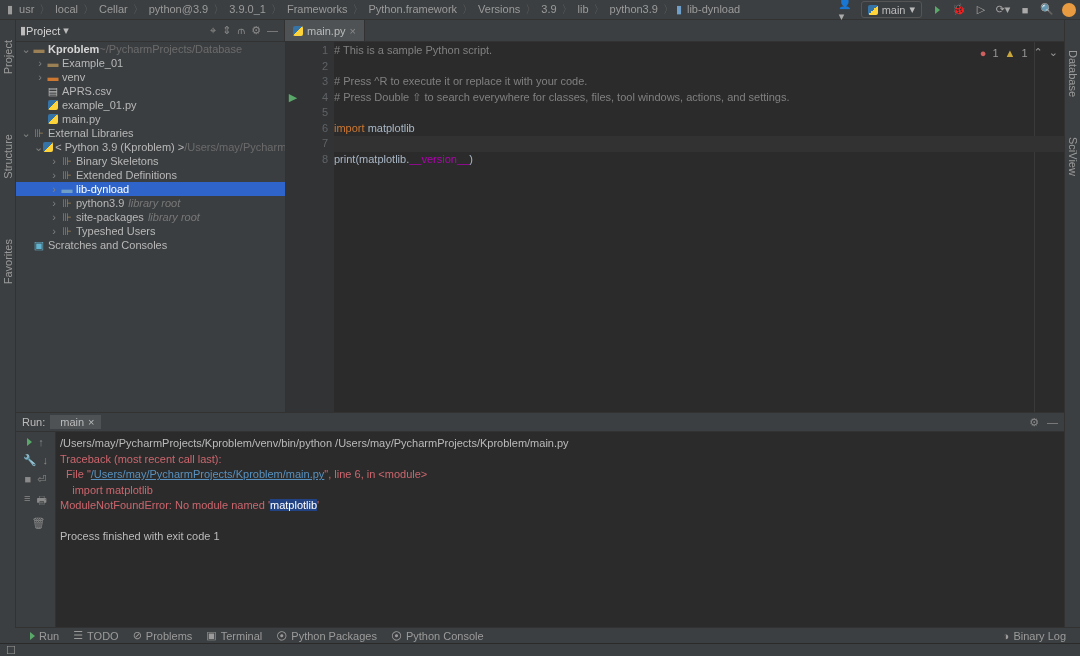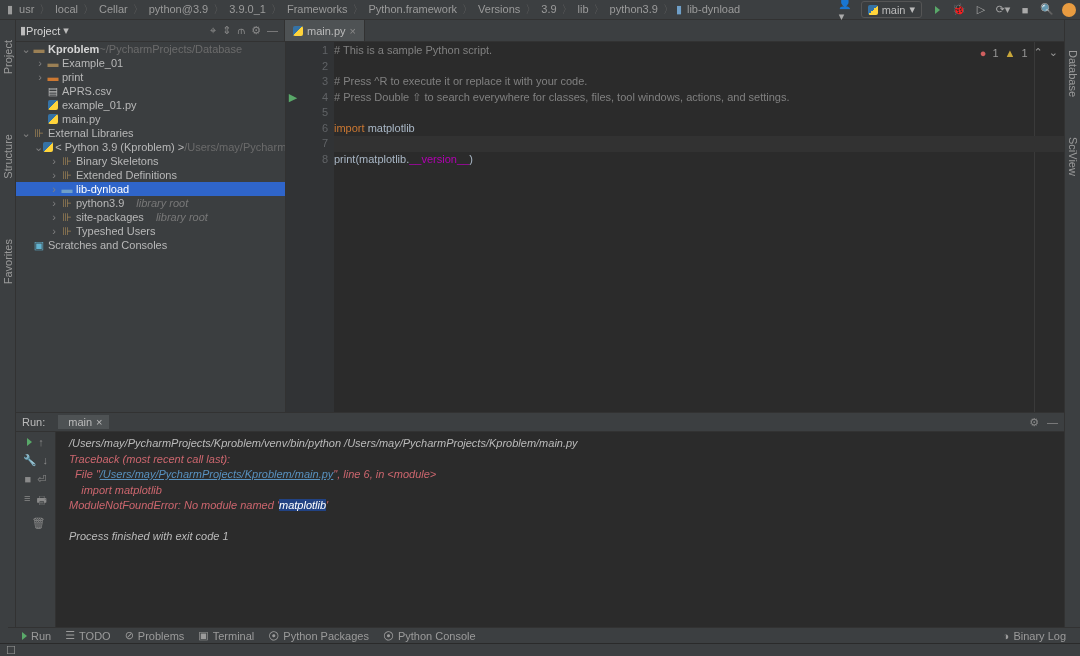--- a/index.html
+++ b/index.html
@@ -38,50 +38,50 @@
   .tree .ico{width:14px;display:inline-flex;justify-content:center;}
   .tree .ico.fld{color:#9b8055;}
   .tree .ico.fld-o{color:#cc7832;}
   .tree .ico.fld-b{color:#6f9fc8;}
   .tree .lbl{padding-left:2px;}
   .tree .faded{color:#6b6b6b;}
   .tree .bold{color:#d6d6d6;font-weight:600;}
   .tree .sel{background:#2f65ca;color:#fff;}
   .tree .i0{padding-left:4px}.tree .i1{padding-left:18px}.tree .i2{padding-left:32px}
   .tree .lib{color:#9b8055;}
-  .tree .libroot{color:#787878;padding-left:12px;font-style:italic;}
+  .tree .libroot{color:#787878;padding-left:4px;font-style:italic;}
   .tree .py-ico{width:10px;height:10px;background:linear-gradient(135deg,#3572A5 50%,#ffd43b 50%);border-radius:2px;display:inline-block;}
   
   .editor{flex:1;background:#2b2b2b;display:flex;position:relative;font-family:"Menlo","Consolas",monospace;font-size:11px;}
   .gutter{width:34px;background:#313335;color:#606366;text-align:right;padding-right:6px;line-height:15.5px;padding-top:1px;}
   .gut-icons{width:14px;background:#313335;padding-top:1px;line-height:15.5px;color:#59a869;text-align:center;}
   .code{flex:1;padding-top:1px;line-height:15.5px;color:#a9b7c6;white-space:pre;position:relative;}
   .code .hl-line{position:absolute;left:0;right:0;height:15.5px;background:#323232;}
   .kw{color:#cc7832;}
   .id{color:#a9b7c6;}
   .dunder{color:#b200b2;text-align:center;}
   .cm{color:#808080;}
   .editor .ann{position:absolute;top:4px;right:6px;display:flex;gap:6px;align-items:center;color:#999;}
   .editor .ann .err{color:#d05f5f;}
   .editor .ann .warn{color:#c9a73a;}
   .editor .vline{position:absolute;top:0;bottom:0;left:700px;width:1px;background:#3a3a3a;}
   
-  .runbar{height:20px;background:#3c3f41;border-top:1px solid #323232;border-bottom:1px solid #323232;display:flex;align-items:center;padding:0 6px;gap:13px;}
+  .runbar{height:20px;background:#3c3f41;border-top:1px solid #323232;border-bottom:1px solid #323232;display:flex;align-items:center;padding:0 6px;gap:5px;}
   .runbar .lbl{color:#bbb;}
   .runbar .ctab{display:flex;align-items:center;gap:4px;background:#4e5254;padding:1px 6px;}
   .runbar .right{margin-left:auto;display:flex;gap:8px;color:#8a8a8a;}
   .console{flex:1;display:flex;background:#2b2b2b;font-family:"Menlo","Consolas",monospace;font-size:11px;}
   .cgutter{width:40px;background:#3c3f41;display:flex;flex-direction:column;align-items:center;padding-top:4px;gap:6px;color:#8a8a8a;border-right:1px solid #323232;}
   .cgutter .row{display:flex;gap:6px;}
-  .cout{flex:1;padding:4px 13px;line-height:15.5px;white-space:pre;font-style:italic;}
+  .cout{flex:1;padding:4px 4px;line-height:15.5px;white-space:pre;}
   .cout .red{color:#cc666e;}
   .cout .link{color:#5891bf;text-decoration:underline;}
   .cout .selm{background:#214283;color:#fff;}
   
-  .bbar{position:absolute;left:8px;right:0;bottom:13px;height:16px;background:#3c3f41;border-top:1px solid #323232;display:flex;align-items:center;padding:0 14px;gap:14px;color:#9b9b9b;}
+  .bbar{position:absolute;left:16px;right:0;bottom:13px;height:16px;background:#3c3f41;border-top:1px solid #323232;display:flex;align-items:center;padding:0 14px;gap:14px;color:#9b9b9b;}
   .bbar .item{display:flex;align-items:center;gap:4px;}
   .bbar .right{margin-left:auto;display:flex;gap:4px;}
   
   .status{position:absolute;left:0;right:0;bottom:0;height:13px;background:#3c3f41;border-top:1px solid #2a2a2a;display:flex;align-items:center;padding:0 6px;color:#9b9b9b;}
   .status .right{margin-left:auto;display:flex;gap:10px;}
   .tri{display:inline-block;width:0;height:0;border-left:5px solid currentColor;border-top:4px solid transparent;border-bottom:4px solid transparent;}
 </style>
 </head>
 <body>
 
@@ -144,21 +144,21 @@
           <span class="faded"> ~/PycharmProjects/Database</span>
         </div>
         <div class="node i1">
           <span class="chev">›</span>
           <span class="ico fld">▬</span>
           <span class="lbl">Example_01</span>
         </div>
         <div class="node i1">
           <span class="chev">›</span>
           <span class="ico fld-o">▬</span>
-          <span class="lbl">print</span>
+          <span class="lbl">venv</span>
         </div>
         <div class="node i1">
           <span class="chev"></span>
           <span class="ico">▤</span>
           <span class="lbl">APRS.csv</span>
         </div>
         <div class="node i1">
           <span class="chev"></span>
           <span class="ico">
             <span class="py-ico"></span>

